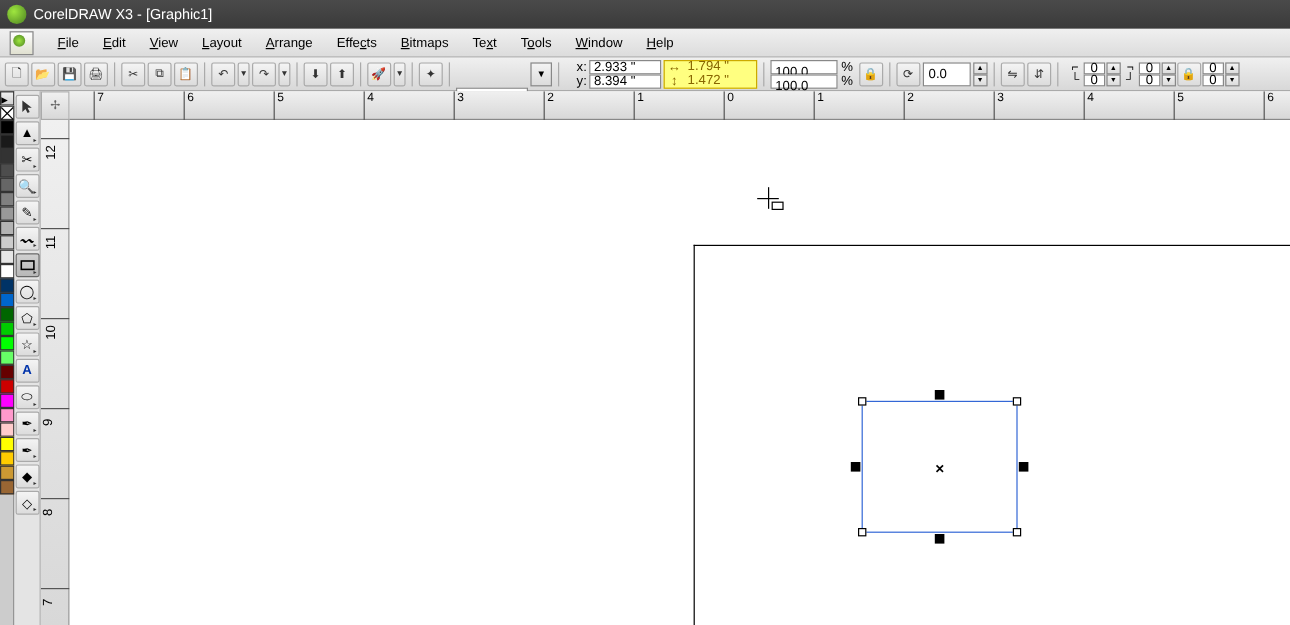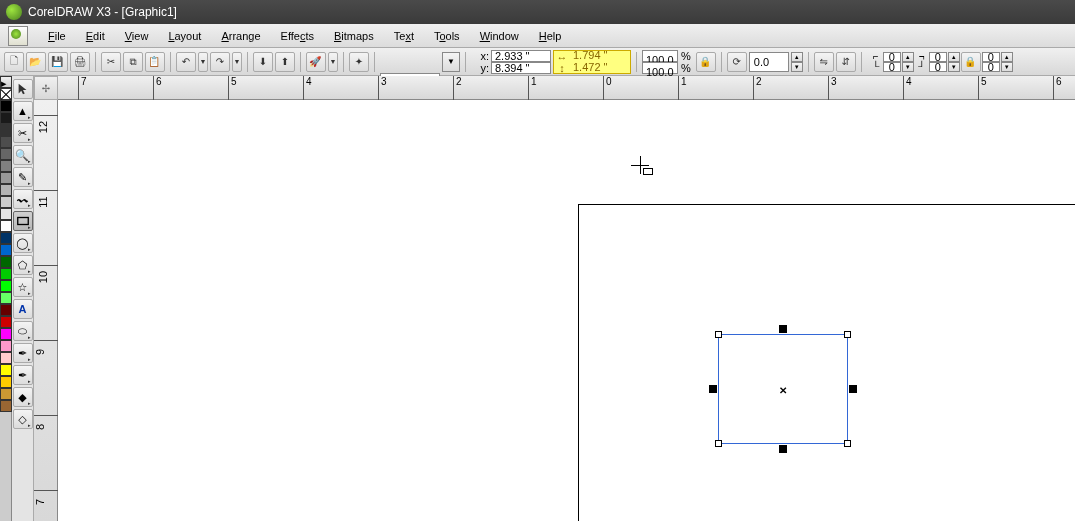--- a/index.html
+++ b/index.html
@@ -29,21 +29,21 @@
 .xy-label { width: 14px; text-align: right; padding-right: 2px; }
 .xy-val { width: 60px; border: 1px solid #888; background: #fff; padding: 0 3px; height: 12px; line-height: 10px; }
 
 .wh-block { display: flex; flex-direction: column; height: 24px; justify-content: center; background: #ffff80; border: 1px solid #ccaa00; }
 .wh-row { display: flex; align-items: center; height: 12px; font-size: 10px; }
 .wh-icn { width: 16px; text-align: center; color: #886600; }
 .wh-val { width: 60px; padding: 0 3px; height: 12px; line-height: 10px; color: #886600; }
 
 .scale-block { display: flex; flex-direction: column; height: 24px; justify-content: center; }
 .scale-row { display: flex; align-items: center; height: 12px; font-size: 10px; }
-.scale-val { width: 36px; border: 1px solid #888; background: #fff; padding: 4px 3px; height: 12px; line-height: 10px; }
+.scale-val { width: 56px; border: 1px solid #888; background: #fff; padding: 4px 3px; height: 12px; line-height: 10px; }
 .pct { padding: 0 3px; }
 
 .rot-box { width: 40px; height: 20px; border: 1px solid #888; background: #fff; padding: 0 4px; display: inline-flex; align-items: center; }
 
 .content-area { position: absolute; top: 76px; left: 0; right: 0; bottom: 0; display: flex; }
 .color-palette { width: 12px; background: #ccc; display: flex; flex-direction: column; border-right: 1px solid #888; }
 .swatch { width: 12px; height: 12px; border: 1px solid #333; }
 .sw-x { background: #fff; position: relative; }
 .sw-x::before, .sw-x::after { content: ''; position: absolute; width: 14px; height: 1px; background: #000; top: 5px; left: -2px; }
 .sw-x::before { transform: rotate(45deg); }

